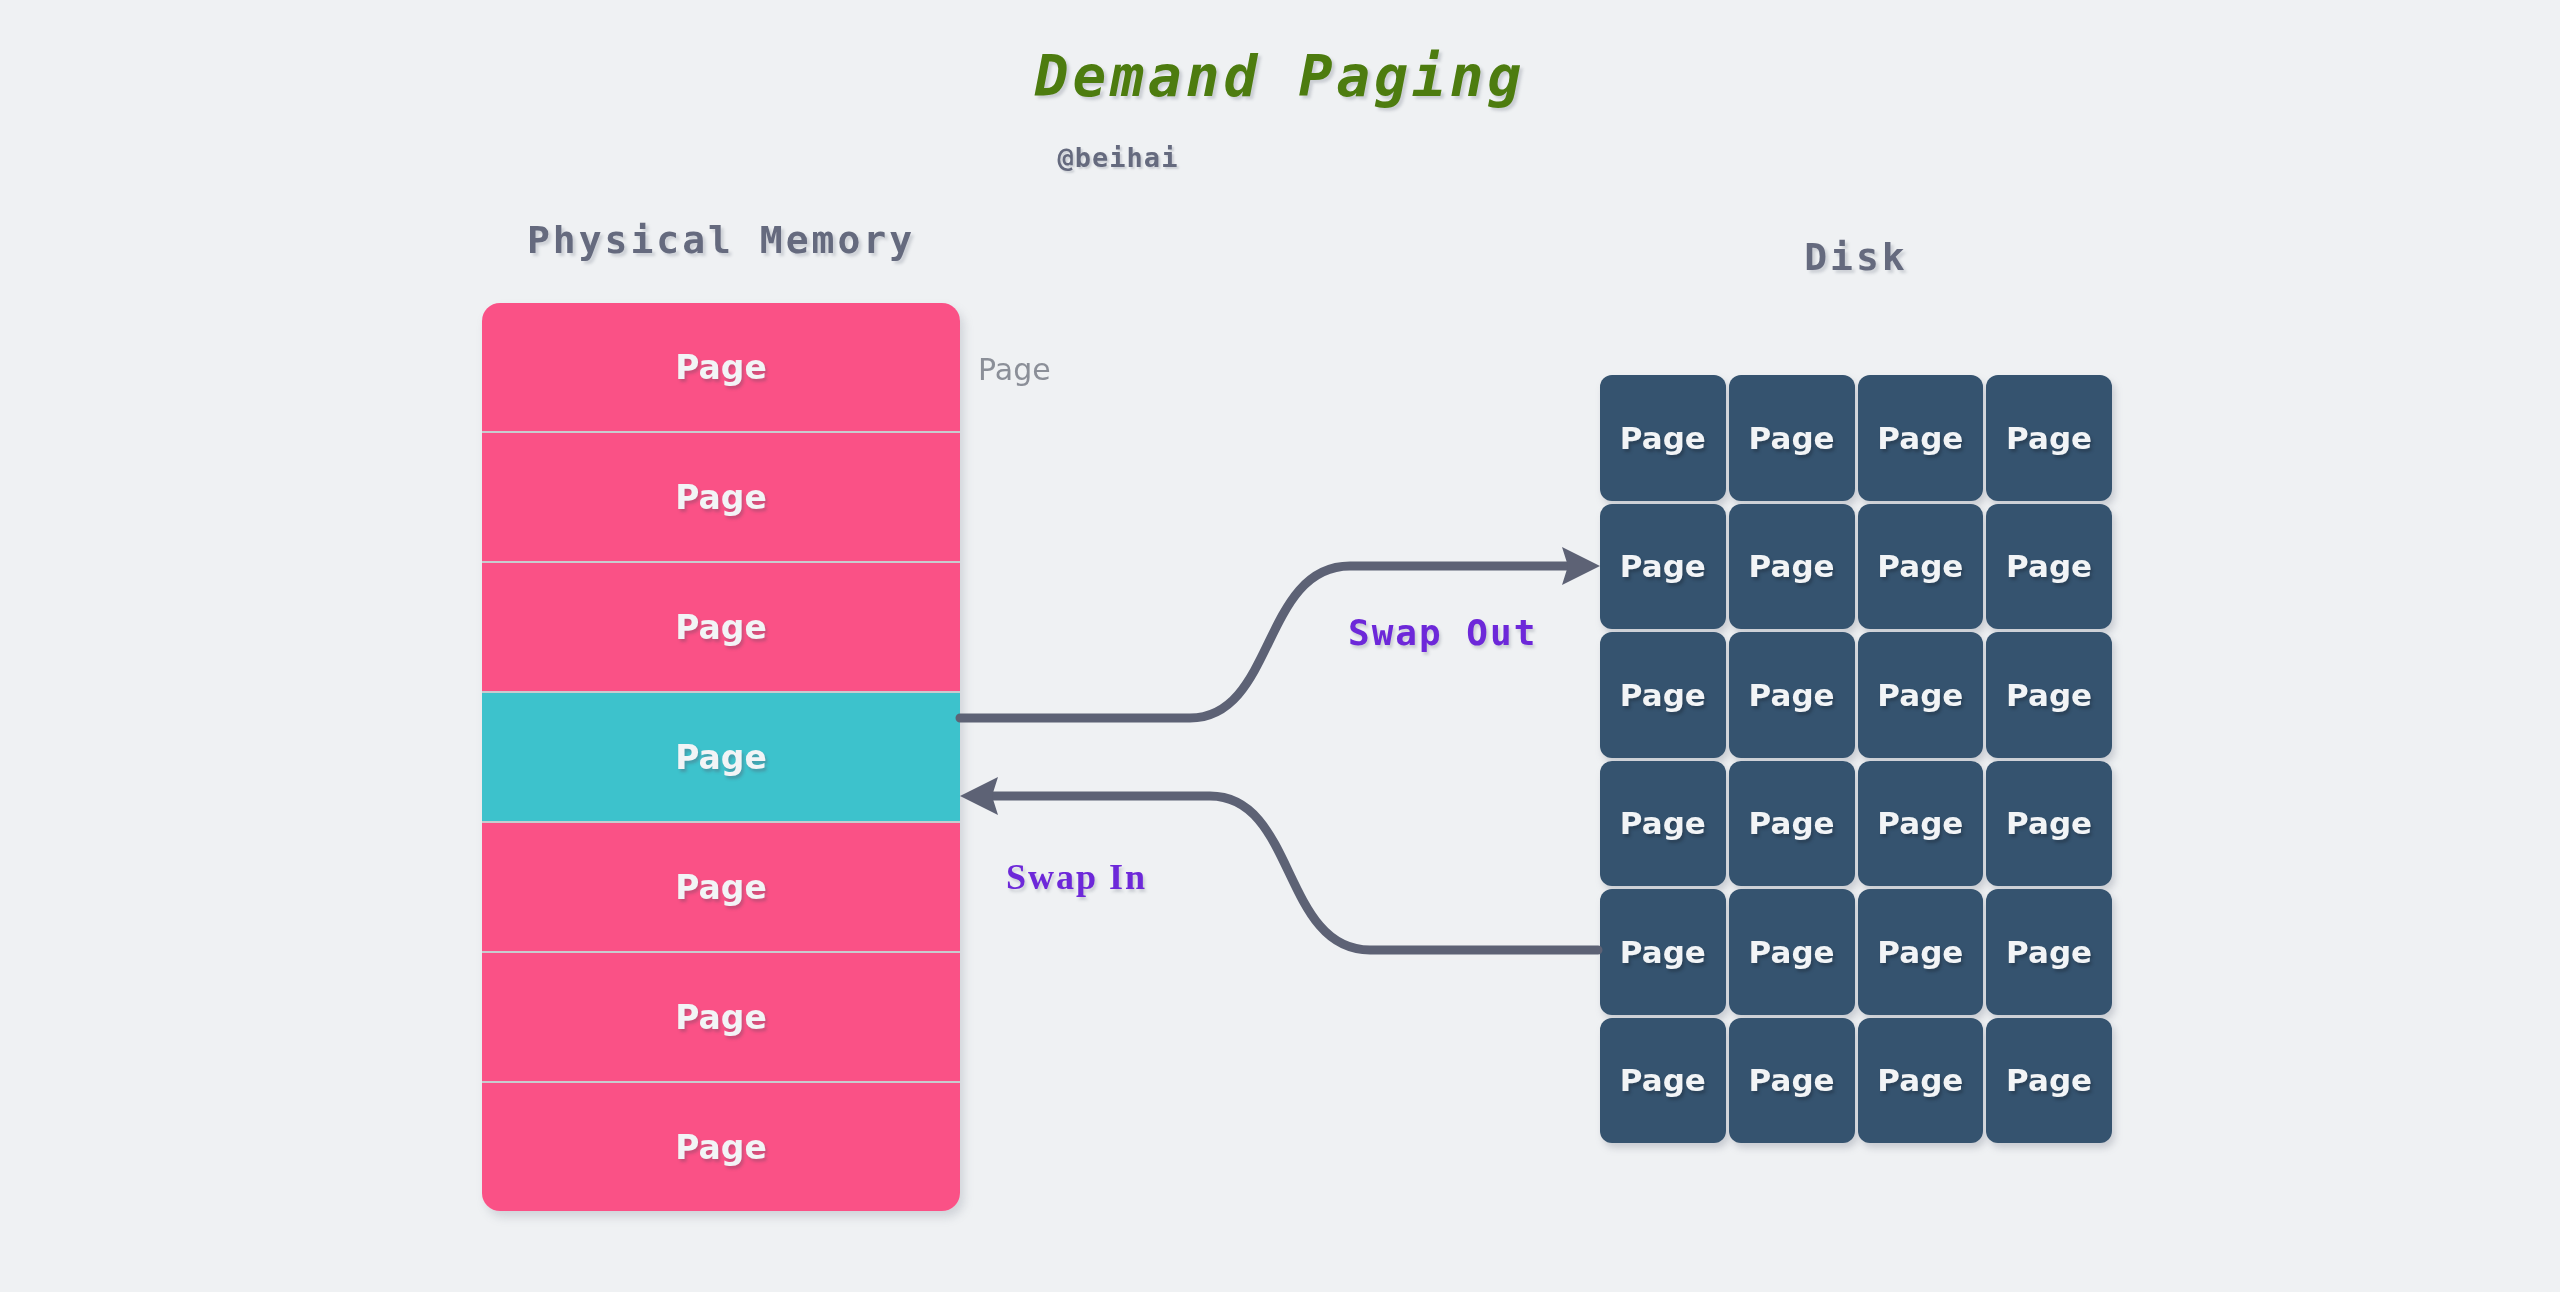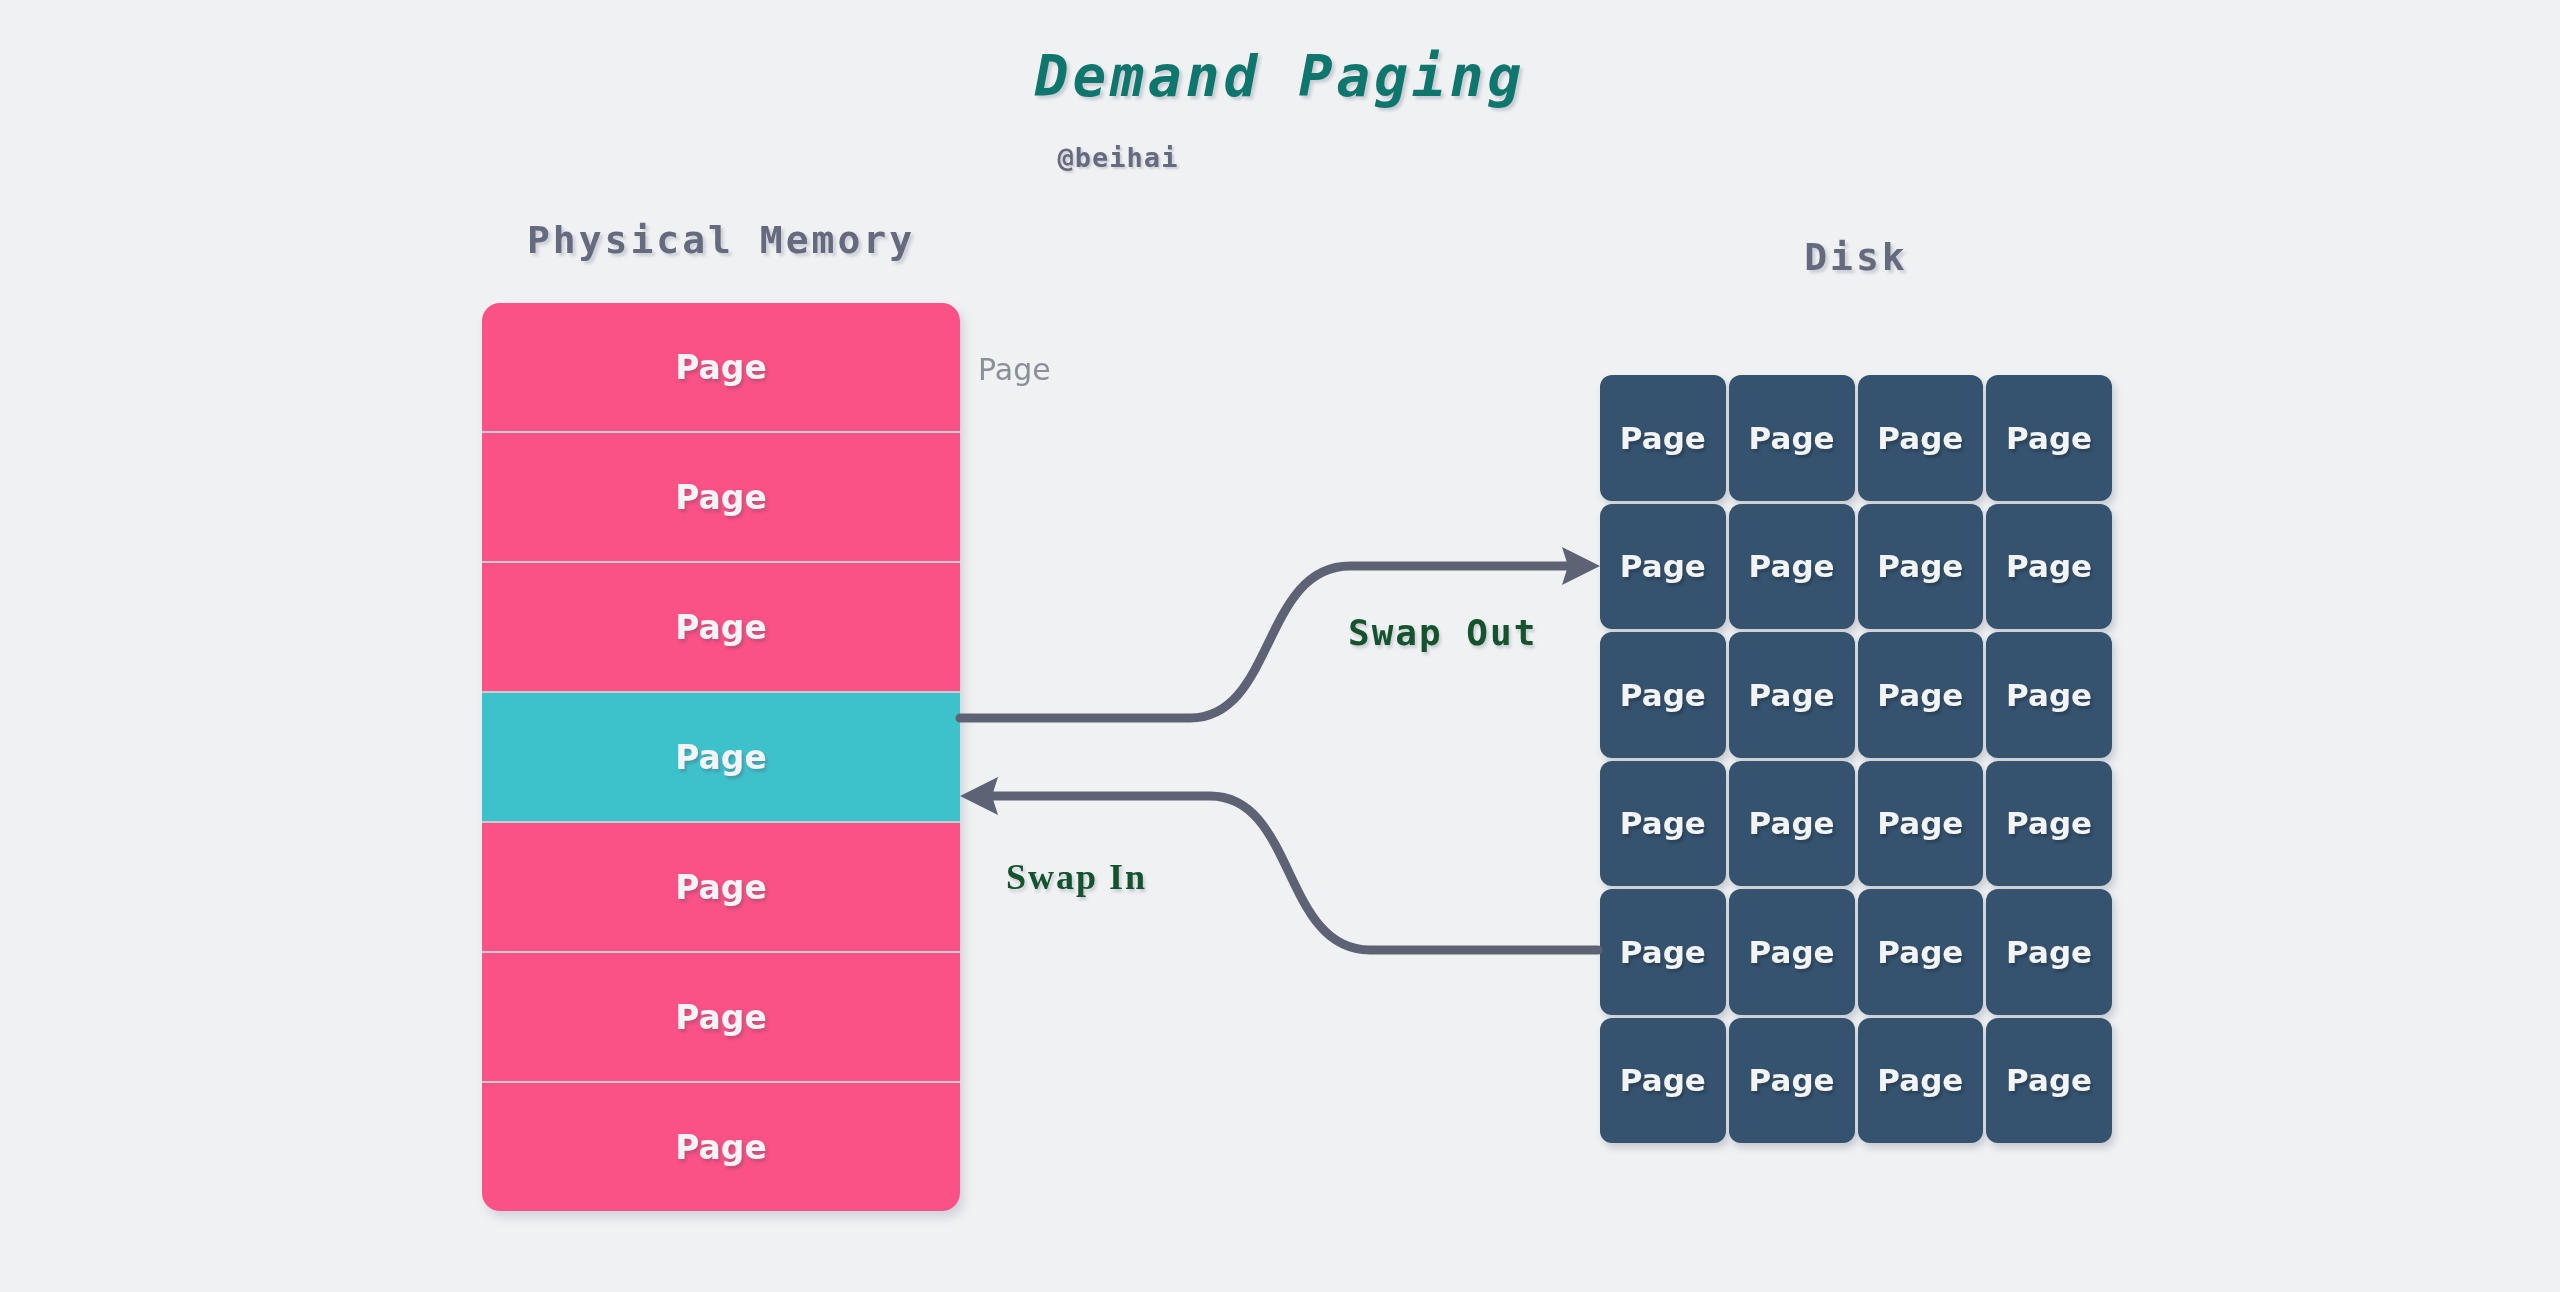--- a/index.html
+++ b/index.html
@@ -21,21 +21,21 @@
     position: absolute;
     left: 0;
     top: 44px;
     width: 2560px;
     text-align: center;
     font-family: "DejaVu Sans Mono", monospace;
     font-weight: bold;
     font-style: italic;
     font-size: 56px;
     letter-spacing: 4px;
-    color: #0f766e;
+    color: #4d7c0f;
     text-shadow: 3px 3px 3px rgba(120,125,140,0.30);
     white-space: pre;
   }
   #subtitle {
     position: absolute;
     left: 0;
     top: 142px;
     width: 2236px;
     text-align: center;
     font-family: "DejaVu Sans Mono", monospace;
@@ -153,21 +153,21 @@
     stroke-linecap: round;
   }
   .flow-head { fill: #5d6275; }
 
   .flow-label {
     position: absolute;
     font-family: "DejaVu Sans Mono", monospace;
     font-weight: bold;
     font-size: 36px;
     letter-spacing: 2px;
-    color: #14532d;
+    color: #6d28d9;
     text-shadow: 2px 3px 3px rgba(120,125,140,0.30);
     white-space: pre;
   }
   #swap-out-label { left: 1348px; top: 612px; }
   #swap-in-label  { left: 1006px; top: 856px; font-family: Liberation Serif, serif; }
 </style>
 </head>
 <body>
 
 <div id="canvas">

